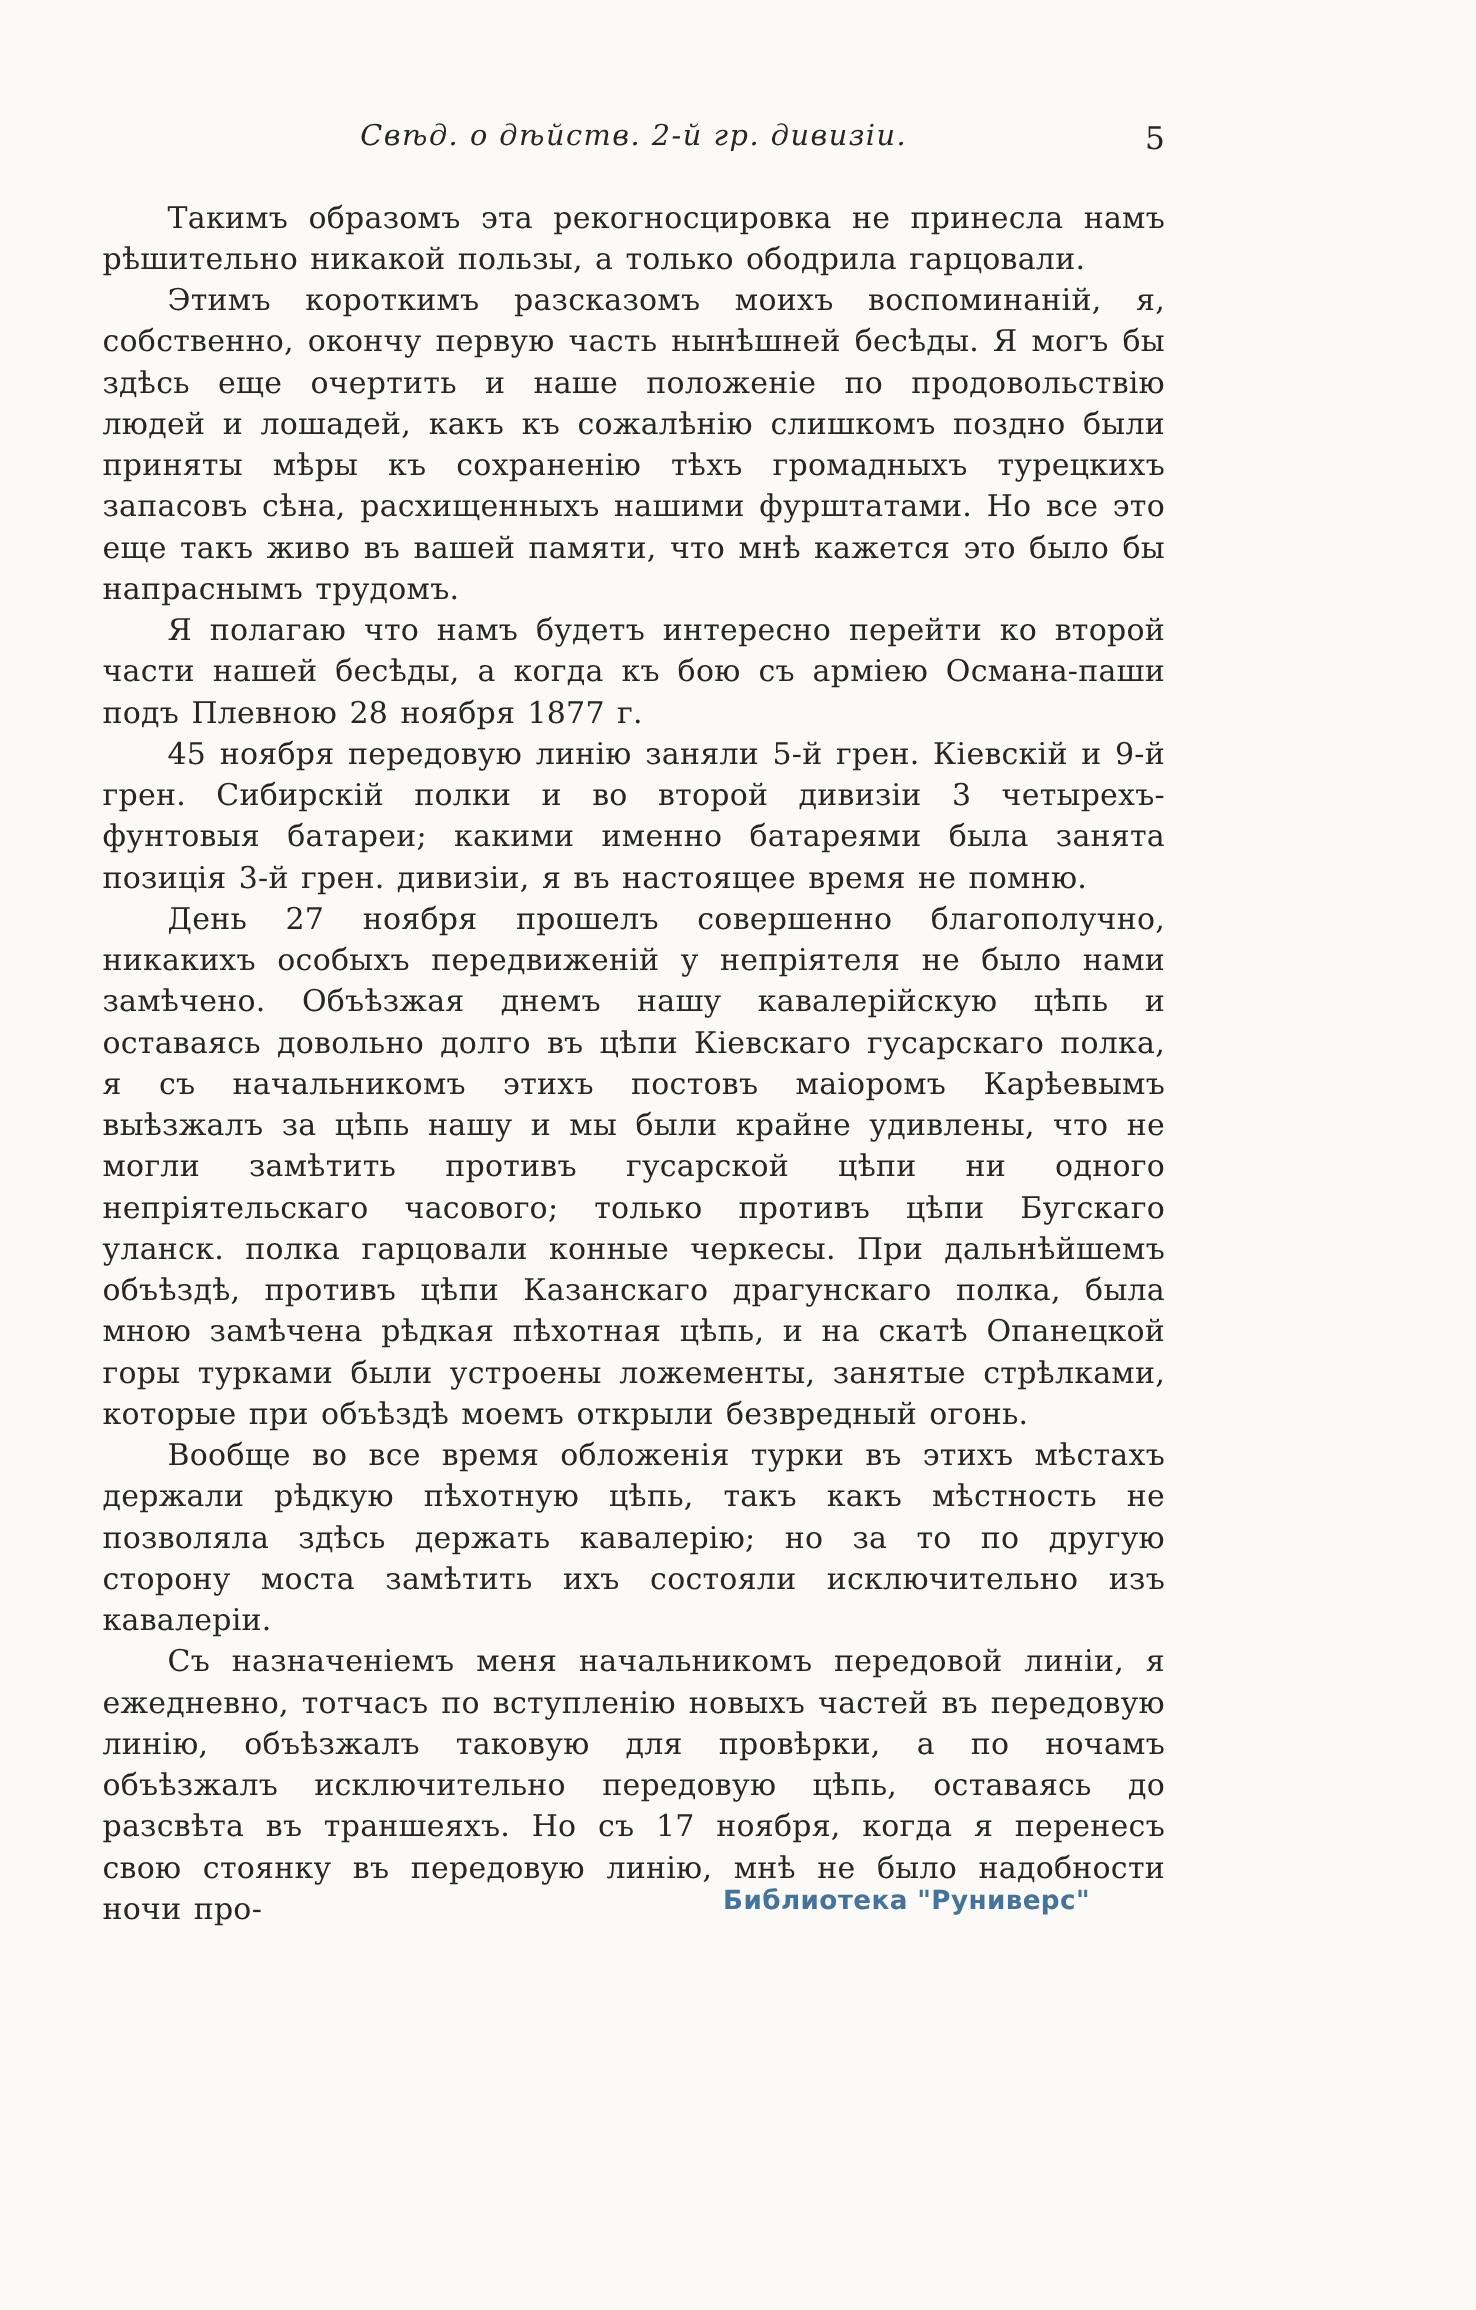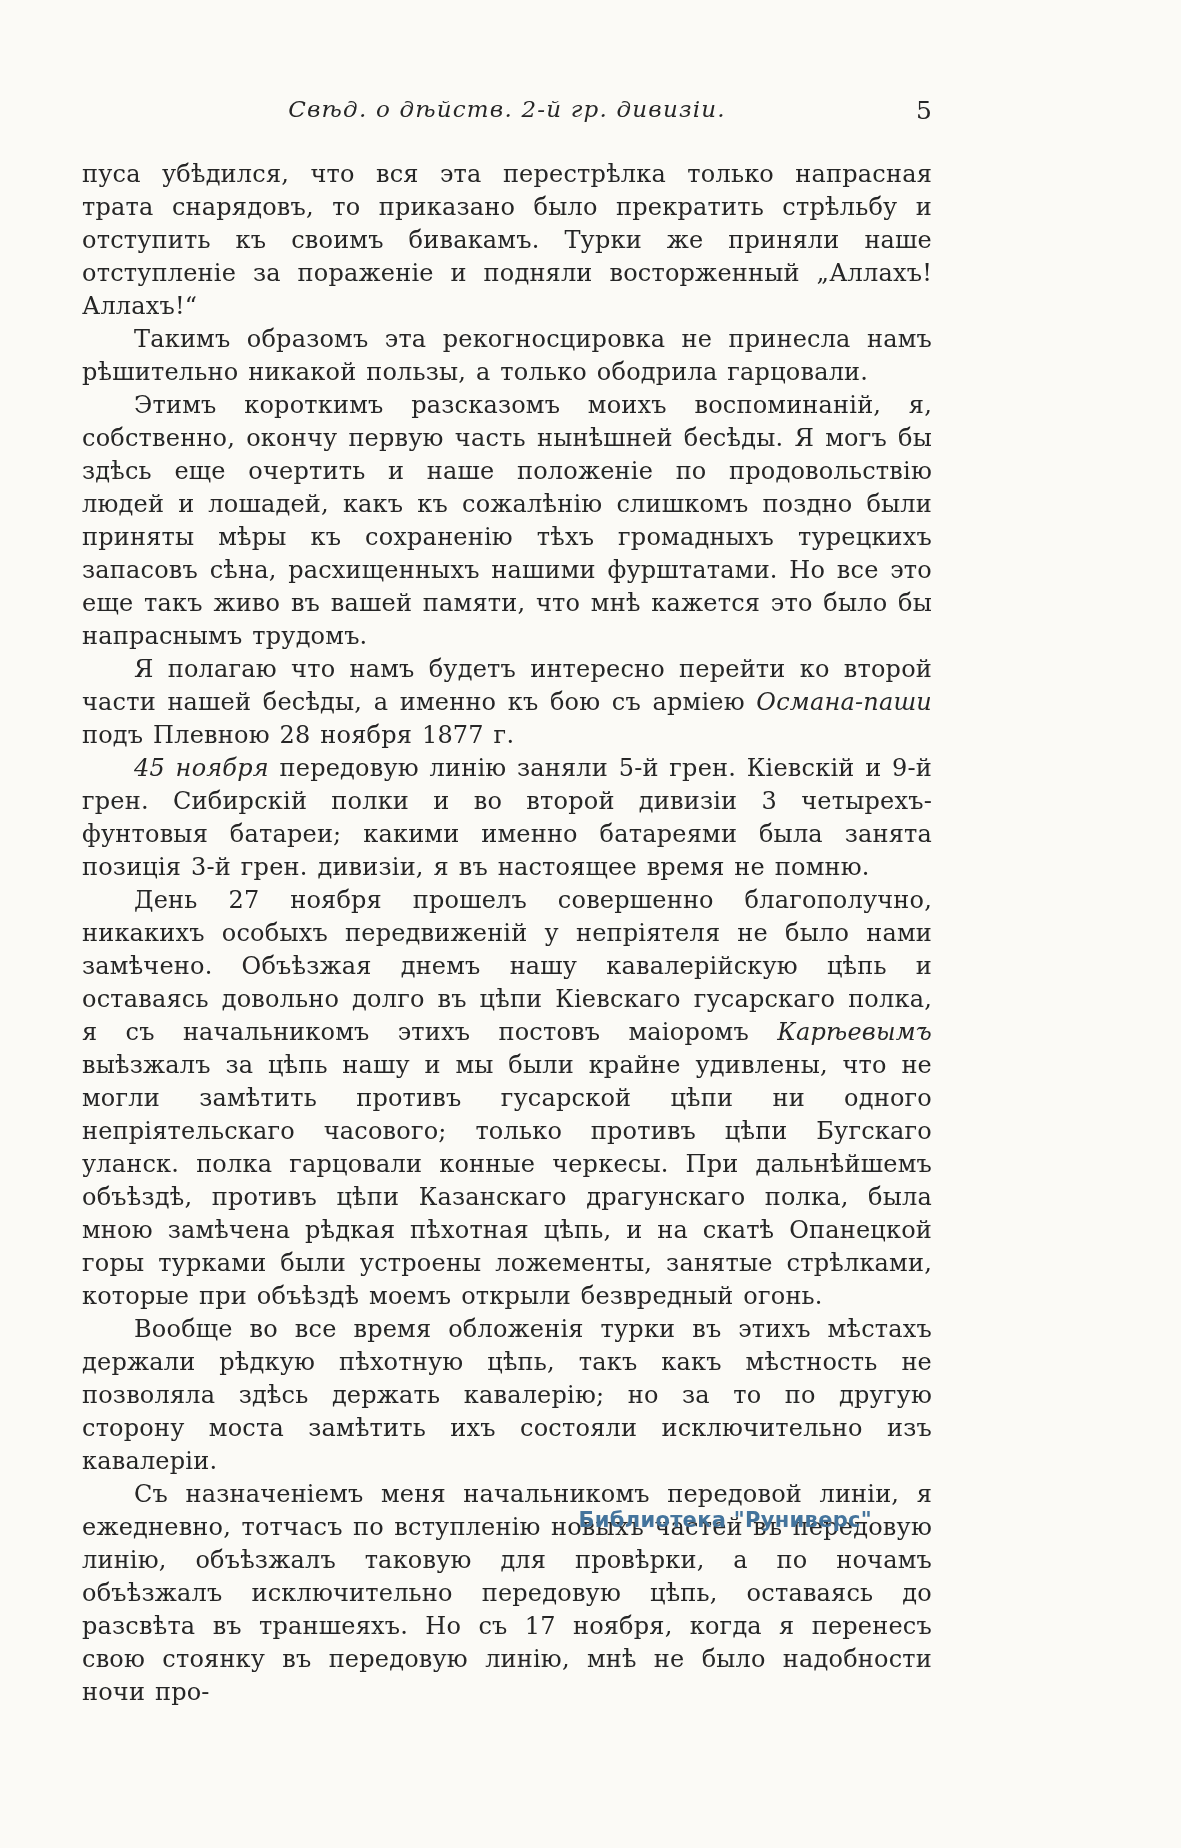--- a/index.html
+++ b/index.html
@@ -54,21 +54,20 @@
     text-align: justify;
     font-size: 24px;
     line-height: 33px;
     letter-spacing: 0.2px;
     word-spacing: 2px;
   }
   .body-text p.indent {
     text-indent: 52px;
   }
   .it {
-    font-style: italic;
   }
   .watermark {
     position: absolute;
     right: 274px;
     top: 1508px;
     font-family: "DejaVu Sans", sans-serif;
     font-weight: bold;
     font-size: 21px;
     letter-spacing: 0.3px;
     color: var(--wm, #44749c);
@@ -80,24 +79,23 @@
 <div class="page">
 
   <div class="textblock">
 
     <div class="running-header">
       <div class="running-title">Свѣд. о дѣйств. 2-й гр. дивизіи.</div>
       <div class="page-number">5</div>
     </div>
 
     <div class="body-text">
-        <p><span>пуса убѣдился, что вся эта перестрѣлка только напрасная трата снарядовъ, то приказано было прекратить стрѣльбу и отступить къ своимъ бивакамъ. Турки же приняли наше отступленіе за пораженіе и подняли восторженный „Аллахъ! Аллахъ!“</span></p>
         <p class="indent"><span>Такимъ образомъ эта рекогносцировка не принесла намъ рѣшительно никакой пользы, а только ободрила гарцовали.</span></p>
         <p class="indent"><span>Этимъ короткимъ разсказомъ моихъ воспоминаній, я, собственно, окончу первую часть нынѣшней бесѣды. Я могъ бы здѣсь еще очертить и наше положеніе по продовольствію людей и лошадей, какъ къ сожалѣнію слишкомъ поздно были приняты мѣры къ сохраненію тѣхъ громадныхъ турецкихъ запасовъ сѣна, расхищенныхъ нашими фурштатами. Но все это еще такъ живо въ вашей памяти, что мнѣ кажется это было бы напраснымъ трудомъ.</span></p>
-        <p class="indent"><span>Я полагаю что намъ будетъ интересно перейти ко второй части нашей бесѣды, а именно къ бою съ арміею </span><span class="it">Османа-паши</span><span> подъ Плевною 28 ноября 1877 г.</span></p>
+        <p class="indent"><span>Я полагаю что намъ будетъ интересно перейти ко второй части нашей бесѣды, а когда къ бою съ арміею </span><span class="it">Османа-паши</span><span> подъ Плевною 28 ноября 1877 г.</span></p>
         <p class="indent"><span class="it">45 ноября</span><span> передовую линію заняли 5-й грен. Кіевскій и 9-й грен. Сибирскій полки и во второй дивизіи 3 четырехъ-фунтовыя батареи; какими именно батареями была занята позиція 3-й грен. дивизіи, я въ настоящее время не помню.</span></p>
         <p class="indent"><span>День 27 ноября прошелъ совершенно благополучно, никакихъ особыхъ передвиженій у непріятеля не было нами замѣчено. Объѣзжая днемъ нашу кавалерійскую цѣпь и оставаясь довольно долго въ цѣпи Кіевскаго гусарскаго полка, я съ начальникомъ этихъ постовъ маіоромъ </span><span class="it">Карѣевымъ</span><span> выѣзжалъ за цѣпь нашу и мы были крайне удивлены, что не могли замѣтить противъ гусарской цѣпи ни одного непріятельскаго часового; только противъ цѣпи Бугскаго уланск. полка гарцовали конные черкесы. При дальнѣйшемъ объѣздѣ, противъ цѣпи Казанскаго драгунскаго полка, была мною замѣчена рѣдкая пѣхотная цѣпь, и на скатѣ Опанецкой горы турками были устроены ложементы, занятые стрѣлками, которые при объѣздѣ моемъ открыли безвредный огонь.</span></p>
         <p class="indent"><span>Вообще во все время обложенія турки въ этихъ мѣстахъ держали рѣдкую пѣхотную цѣпь, такъ какъ мѣстность не позволяла здѣсь держать кавалерію; но за то по другую сторону моста замѣтить ихъ состояли исключительно изъ кавалеріи.</span></p>
         <p class="indent"><span>Съ назначеніемъ меня начальникомъ передовой линіи, я ежедневно, тотчасъ по вступленію новыхъ частей въ передовую линію, объѣзжалъ таковую для провѣрки, а по ночамъ объѣзжалъ исключительно передовую цѣпь, оставаясь до разсвѣта въ траншеяхъ. Но съ 17 ноября, когда я перенесъ свою стоянку въ передовую линію, мнѣ не было надобности ночи про-</span></p>
       </div>
 
   </div>
 
   <div class="watermark">Библиотека "Руниверс"</div>
 

